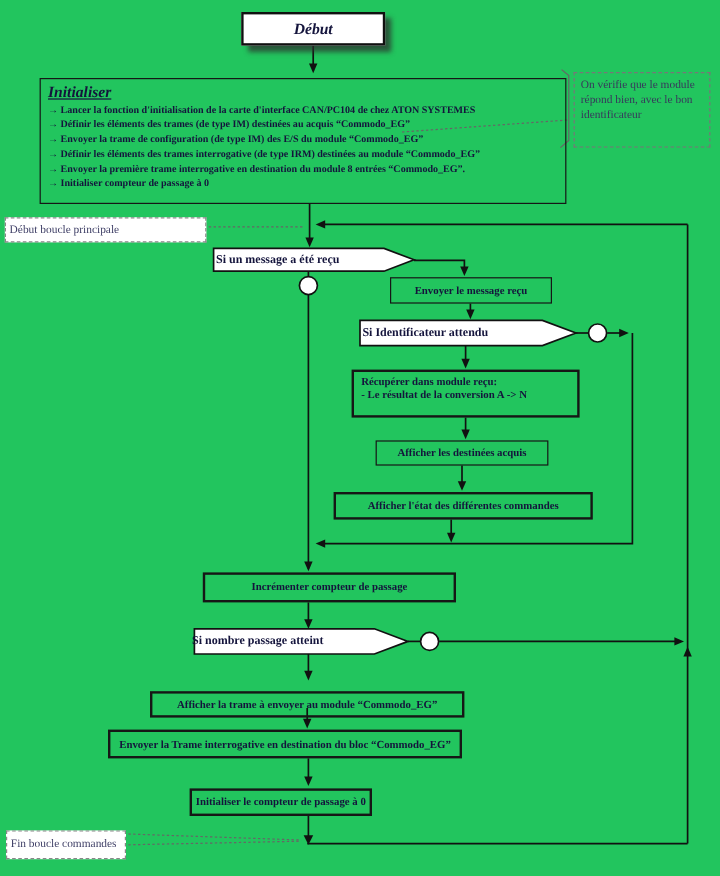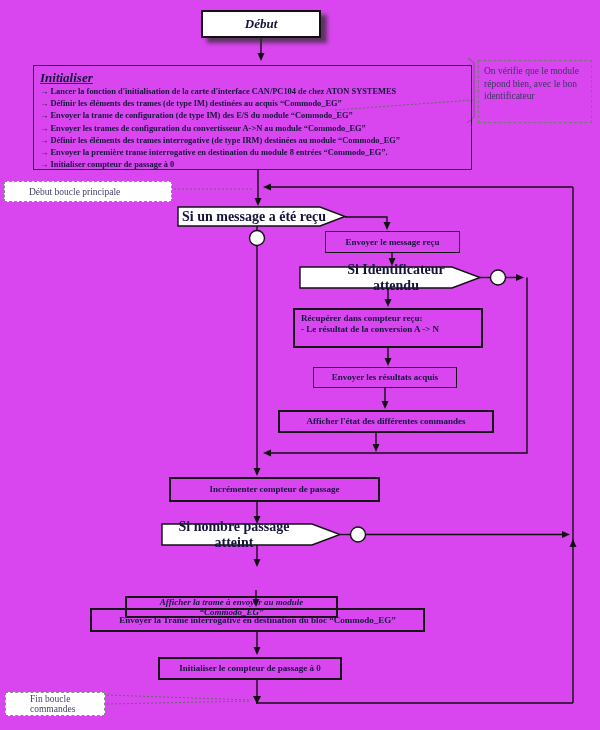--- a/index.html
+++ b/index.html
@@ -1,34 +1,34 @@
 <!DOCTYPE html>
 <html><head>
 <meta charset="utf-8">
 <style>
   html,body{margin:0;padding:0;background:#fff;}
   body{font-family:"Liberation Serif","DejaVu Serif",serif;color:#14143c;}
-  #stage{position:relative;width:600px;height:730px;background:#d946ef;overflow:hidden;}
+  #stage{position:relative;width:600px;height:730px;background:#22c55e;overflow:hidden;}
   #wires{position:absolute;left:0;top:0;z-index:1;}
   .node{position:absolute;z-index:2;background:transparent;box-sizing:border-box;}
   .pbox{border:1.8px solid #161616;display:flex;align-items:center;justify-content:center;
         font-weight:bold;font-size:9px;text-align:center;line-height:10.5px;}
-  .dtext{display:flex;align-items:center;justify-content:center;font-weight:bold;
-         font-size:14px;text-align:center;}
+  .dtext{display:flex;align-items:center;font-weight:bold;
+         font-size:10px;text-align:center;}
   .startbox{border:2.2px solid #101010;box-shadow:6px 5px 4px rgba(45,45,45,.72);
             display:flex;align-items:center;justify-content:center;
             font-weight:bold;font-style:italic;font-size:13px;background:#fff;}
   .initbox{border:1.7px solid #161616;padding:2px 6px 0 6px;background:transparent;}
   .initbox .title{font-weight:bold;font-style:italic;text-decoration:underline;
                   font-size:13px;line-height:15px;display:inline-block;}
   .initbox .it{font-weight:bold;font-size:8.4px;line-height:12.2px;white-space:nowrap;}
   .notebox{border:1.3px dashed #777;padding:4px 5px;font-size:9.5px;line-height:12.5px;
            color:#38385c;}
   .calloutlbl{border:1.2px dashed #888;font-size:9.5px;color:#3f3f66;
-              display:flex;align-items:center;padding-left:24px;background:#fff;}
+              display:flex;align-items:center;padding-left:3px;background:#fff;}
   .leftbox{border:2px solid #161616;font-weight:bold;font-size:9px;line-height:11.5px;
            padding:2.5px 6px;text-align:left;}
 </style>
 </head>
 <body>
 
 <div id="stage">
 
   <svg id="wires" width="600" height="730" viewBox="0 0 600 730">
 
@@ -101,21 +101,20 @@
 
   <div class="node startbox" style="left:201px;top:10px;width:120px;height:28px;">
     <span>Début</span>
   </div>
 
   <div class="node initbox" style="left:33px;top:65px;width:439px;height:105px;">
     <span class="title">Initialiser</span>
     <div class="it">→ Lancer la fonction d'initialisation de la carte d'interface CAN/PC104 de chez ATON SYSTEMES</div>
     <div class="it">→ Définir les éléments des trames (de type IM) destinées au acquis “Commodo_EG”</div>
     <div class="it">→ Envoyer la trame de configuration (de type IM) des E/S du module “Commodo_EG”</div>
-    <div class="it">→ Envoyer  les trames de configuration du convertisseur A-&gt;N au module “Commodo_EG”</div>
     <div class="it">→ Définir les éléments des trames interrogative (de type IRM) destinées au module “Commodo_EG”</div>
     <div class="it">→ Envoyer la première trame interrogative en destination du  module  8 entrées “Commodo_EG”.</div>
     <div class="it">→ Initialiser compteur de passage à 0</div>
   </div>
 
   <div class="node notebox" style="left:478px;top:60px;width:114px;height:63px;">
     <span>On vérifie que le module répond bien, avec le bon identificateur</span>
   </div>
 
   <div class="node calloutlbl" style="left:4px;top:181px;width:168px;height:21px;">
@@ -123,54 +122,54 @@
   </div>
 
   <div class="node dtext" style="left:180px;top:207px;width:148px;height:19px;">
     <span>Si un message a été reçu</span>
   </div>
 
   <div class="node pbox" style="left:325px;top:231px;width:135px;height:22px;">
     <span>Envoyer le message reçu</span>
   </div>
 
-  <div class="node dtext" style="left:302px;top:267px;width:152px;height:21px;padding-left:36px;">
+  <div class="node dtext" style="left:302px;top:267px;width:152px;height:21px;">
     <span>Si Identificateur attendu</span>
   </div>
 
   <div class="node leftbox" style="left:293px;top:308px;width:190px;height:40px;">
-    <div>Récupérer dans compteur reçu:</div>
+    <div>Récupérer dans module reçu:</div>
     <div>- Le résultat de la conversion  A -&gt; N</div>
   </div>
 
   <div class="node pbox" style="left:313px;top:367px;width:144px;height:21px;">
-    <span>Envoyer les résultats acquis</span>
+    <span>Afficher les destinées acquis</span>
   </div>
 
   <div class="node pbox" style="left:278px;top:410px;width:216px;height:23px;border-width:2px;">
     <span>Afficher l'état des différentes commandes</span>
   </div>
 
   <div class="node pbox" style="left:169px;top:477px;width:211px;height:25px;border-width:2px;">
     <span>Incrémenter compteur de passage</span>
   </div>
 
   <div class="node dtext" style="left:160px;top:524px;width:148px;height:21px;">
     <span>Si nombre passage atteint</span>
   </div>
 
-  <div class="node pbox" style="left:125px;top:596px;width:213px;height:22px;border-width:2px;font-style:italic;">
+  <div class="node pbox" style="left:125px;top:576px;width:262px;height:22px;border-width:2px;">
     <span>Afficher la trame à envoyer au module “Commodo_EG”</span>
   </div>
 
-  <div class="node pbox" style="left:90px;top:608px;width:335px;height:24px;border-width:2px;">
+  <div class="node pbox" style="left:90px;top:608px;width:295px;height:24px;border-width:2px;">
     <span>Envoyer la Trame interrogative en destination du bloc “Commodo_EG”</span>
   </div>
 
-  <div class="node pbox" style="left:158px;top:657px;width:184px;height:23px;border-width:2px;font-family:Liberation Serif, serif;">
+  <div class="node pbox" style="left:158px;top:657px;width:152px;height:23px;border-width:2px;font-family:Liberation Serif, serif;">
     <span>Initialiser le compteur de passage à 0</span>
   </div>
 
   <div class="node calloutlbl" style="left:5px;top:692px;width:100px;height:24px;">
     <span>Fin boucle commandes</span>
   </div>
 
 </div>
 
 </body></html>

